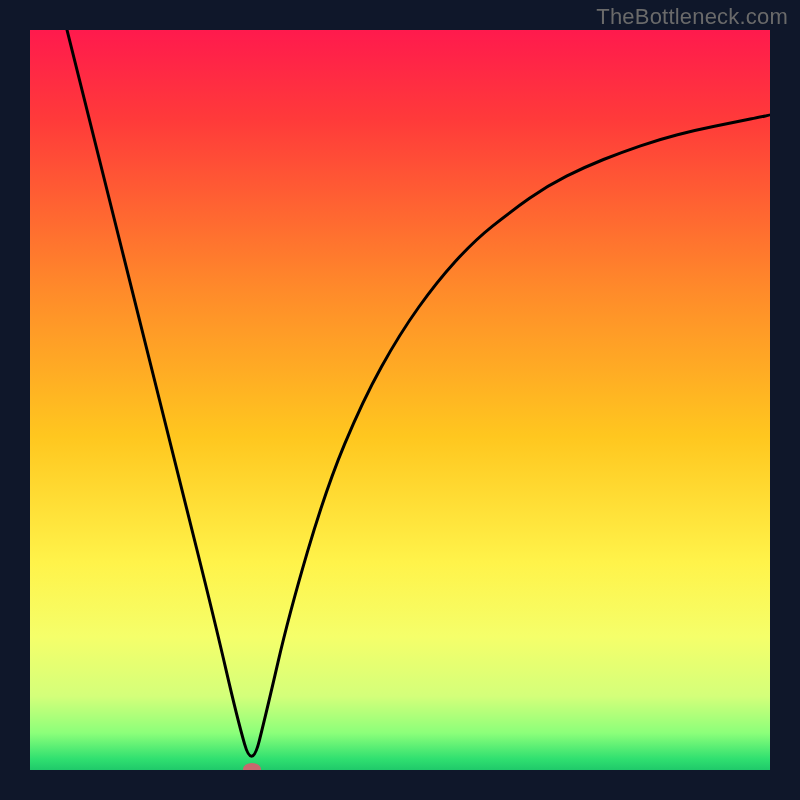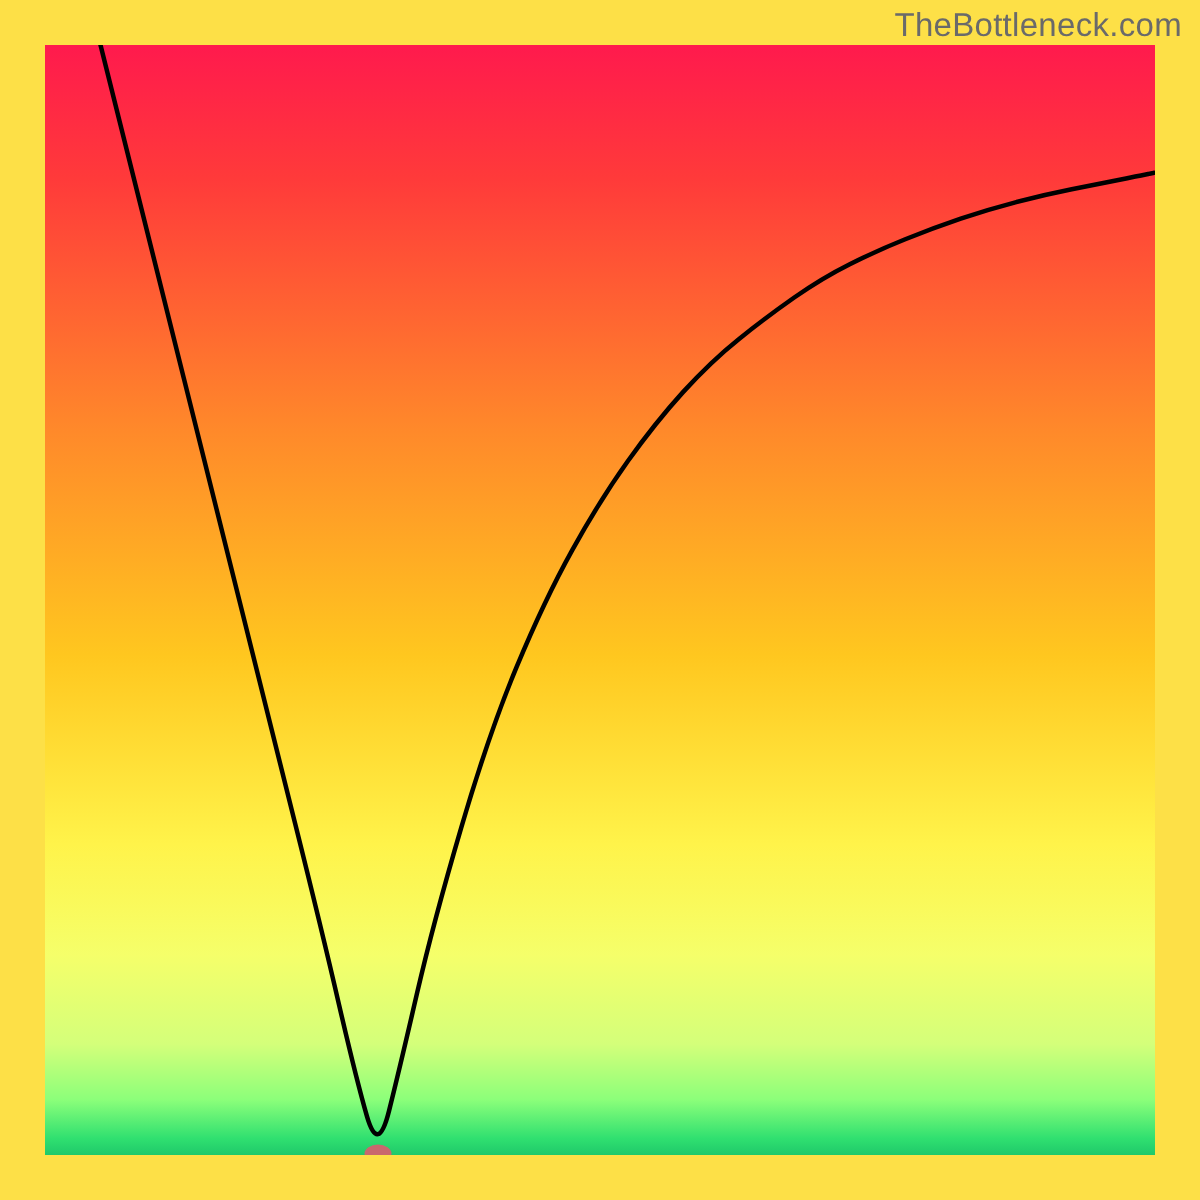--- a/index.html
+++ b/index.html
@@ -8,21 +8,21 @@
     width: 800px;
     height: 800px;
     background: #000;
     font-family: Arial, Helvetica, sans-serif;
     overflow: hidden;
   }
   .stage {
     position: relative;
     width: 800px;
     height: 800px;
-    background: #fde047;
+    background: #0f172a;
   }
   .watermark {
     position: absolute;
     top: 4px;
     right: 12px;
     color: #6a6a6a;
     font-size: 22px;
     font-weight: 400;
     letter-spacing: 0.2px;
     z-index: 50;

